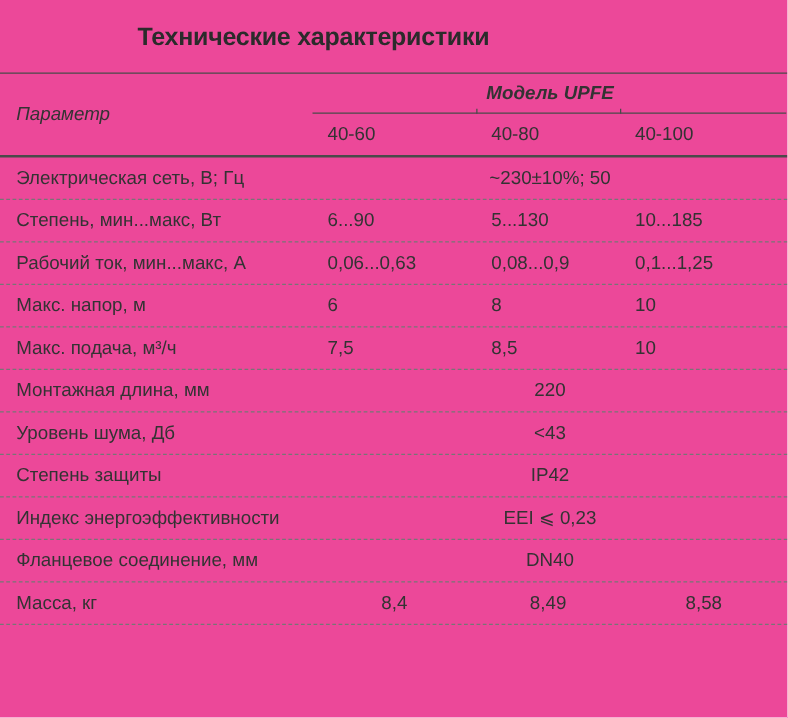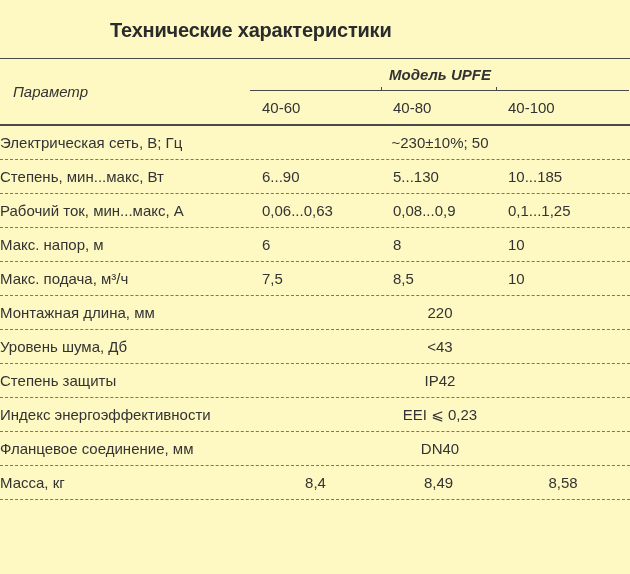--- a/index.html
+++ b/index.html
@@ -1,19 +1,19 @@
 <!DOCTYPE html>
 <html><head>
 <meta charset="utf-8">
 <style>
   html,body{margin:0;padding:0;background:#ffffff;}
   .sheet{
     position:relative;
     width:630px;height:574px;
-    background:#fef9c3;
+    background:#ec4899;
     font-family:"Liberation Sans","DejaVu Sans",sans-serif;
     color:#333333;
     overflow:hidden;
   }
   .title{
     position:absolute;left:110px;top:19px;
     font-size:20px;font-weight:700;color:#2b2b2b;
     letter-spacing:-0.2px;
     margin:0;
   }
@@ -55,21 +55,21 @@
   .rows{position:absolute;top:126px;left:0;right:0;}
   .row{
     display:grid;grid-template-columns:250px 131px 115px 134px;
     align-items:center;
     height:34px;box-sizing:border-box;
     border-bottom:1px dashed #767676;
     font-size:15px;color:#333;
   }
   .row.tall{height:50px;}
   .cell{line-height:19px;}
-  .cell.label{white-space:pre-line;}
+  .cell.label{padding-left:13px;white-space:pre-line;}
   .cell.val{padding-left:12px;}
   .row.center-vals .cell.val{padding-left:0;text-align:center;}
   .cell.merged{grid-column:2 / 5;text-align:center;}
 </style>
 </head>
 <body>
 
 <div class="sheet">
 
   <h1 class="title">Технические характеристики</h1>

